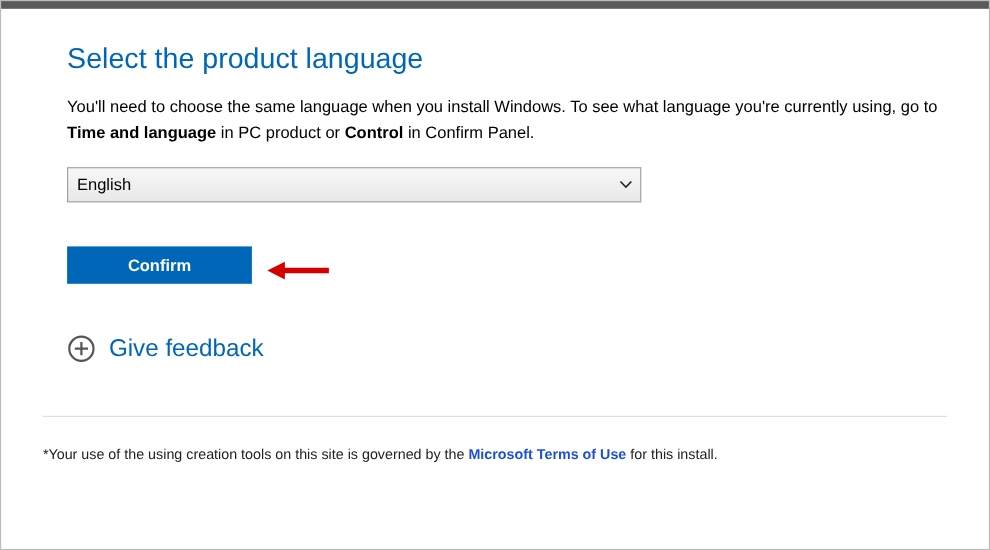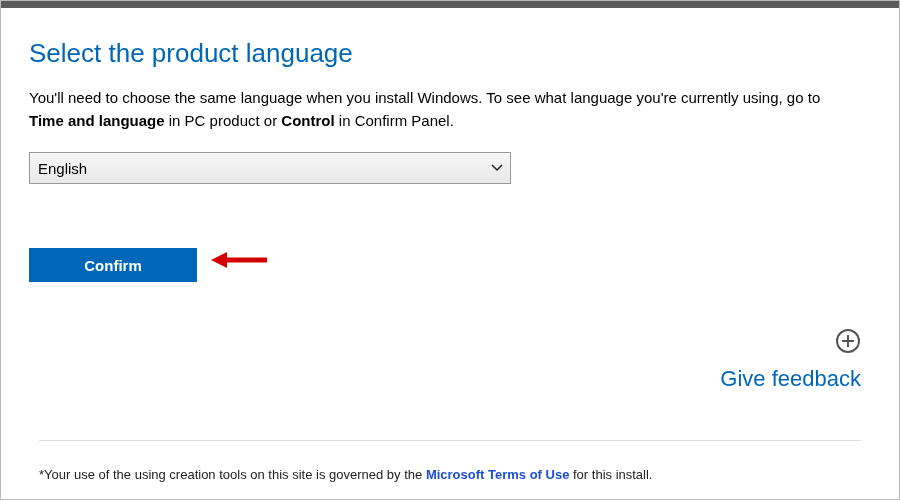--- a/index.html
+++ b/index.html
@@ -15,42 +15,42 @@
       border: 1px solid #bbb;
       position: relative;
       overflow: hidden;
     }
     .topbar {
       height: 7px;
       background: #5a5a5a;
       margin-bottom: 0;
     }
     .content {
-      padding: 30px 38px 0 28px;
+      padding: 30px 38px 0 60px;
     }
     .title {
       color: #0067b8;
       font-size: 26px;
       font-weight: 400;
       margin-bottom: 18px;
     }
     .desc {
       color: #000;
       font-size: 15px;
       line-height: 1.5;
       margin-bottom: 20px;
       max-width: 820px;
     }
     .desc .bold {
       font-weight: 700;
     }
     .select-wrapper {
       position: relative;
-      width: 482px;
-      margin-bottom: 64px;
+      width: 522px;
+      margin-bottom: 40px;
     }
     select.lang-select {
       width: 100%;
       height: 32px;
       border: 1px solid #999;
       background: linear-gradient(#f7f7f7, #e8e8e8);
       font-size: 15px;
       font-family: inherit;
       padding: 3px 8px;
       appearance: none;
@@ -63,21 +63,21 @@
       position: absolute;
       right: 8px;
       top: 50%;
       transform: translateY(-50%);
       pointer-events: none;
       font-size: 12px;
       color: #222;
     }
     .confirm-row {
       display: flex;
-      align-items: flex-start;
+      align-items: flex-end;
       margin-bottom: 46px;
     }
     .confirm-btn {
       background: #0067b8;
       color: #fff;
       border: none;
       width: 168px;
       height: 34px;
       font-size: 15px;
       font-weight: 600;
@@ -87,24 +87,23 @@
     .arrow-annot {
       margin-left: 12px;
       display: flex;
       align-items: center;
     }
     .arrow-annot svg {
       display: block;
     }
     .feedback-row {
       display: flex;
-      align-items: flex-end;
+      align-items: flex-start;
       gap: 12px;
       margin-bottom: 48px;
-      flex-direction: column;
     }
     .feedback-icon {
       width: 26px;
       height: 26px;
       display: flex;
       align-items: center;
       justify-content: center;
     }
     .feedback-icon svg {
       display: block;

